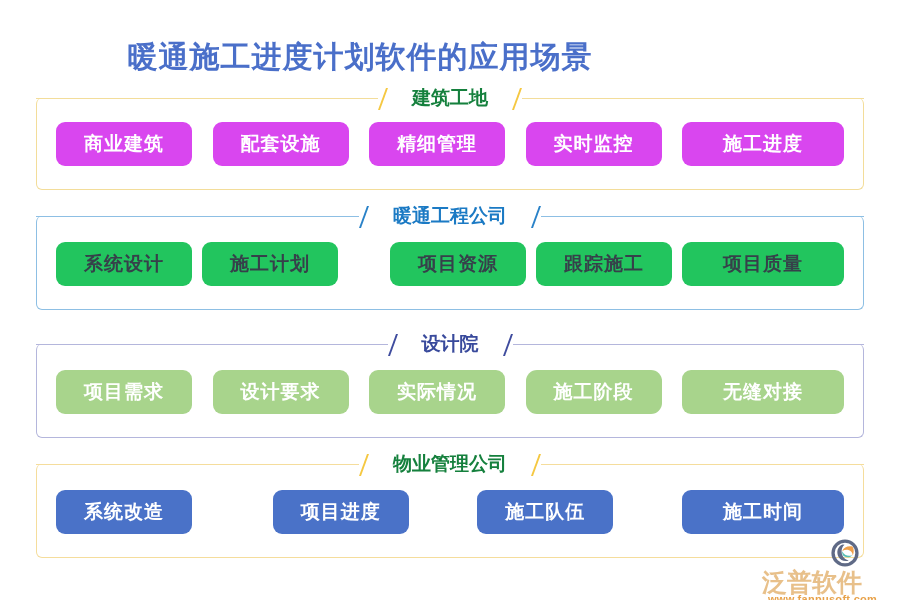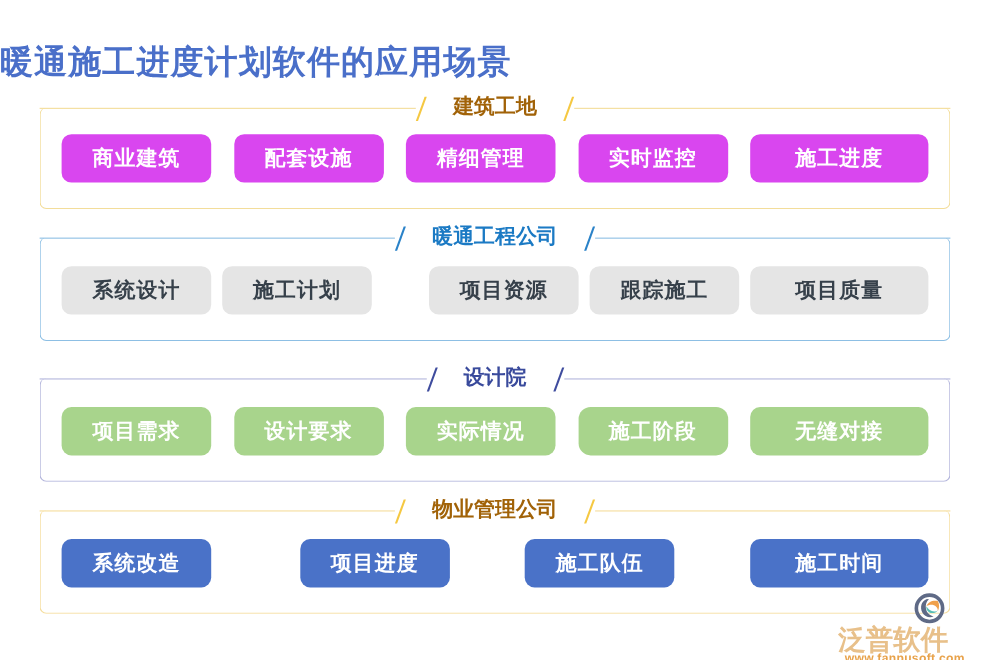--- a/index.html
+++ b/index.html
@@ -21,20 +21,21 @@
     height: 600px;
     position: relative;
   }
 
   
   #page-title {
     position: absolute;
     top: 38px;
     left: 0;
     width: 720px;
+    text-align: center;
     font-size: 30px;
     font-weight: bold;
     color: #4a6fc9;
     letter-spacing: 1px;
     line-height: 38px;
     white-space: nowrap;
   }
 
   
   .section {
@@ -75,21 +76,21 @@
     transform: skewX(-20deg);
   }
 
   .section-title {
     position: absolute;
     top: 0;
     width: 100%;
     text-align: center;
     font-size: 19px;
     font-weight: bold;
-    color: #a16207;
+    color: #15803d;
     line-height: 24px;
     white-space: nowrap;
   }
 
   .tag-row {
     position: absolute;
     left: 0;
     width: 828px;
     display: flex;
     flex-direction: row;
@@ -118,21 +119,21 @@
   #section-1 .tag-row { top: 36px; }
   #section-1 .tag { background: #d946ef; }
 
   
   #section-2 { top: 204px; height: 106px; }
   #section-2 .section-frame { height: 94px; border-color: #8dbfe4; }
   #section-2 .top-rule { border-top-color: #8dbfe4; }
   #section-2 .slash { background: #2a82c8; }
   #section-2 .section-title { color: #1b7ac4; }
   #section-2 .tag-row { top: 38px; }
-  #section-2 .tag { background: #e5e5e5; color: #36404a; }
+  #section-2 .tag { background: #22c55e; color: #36404a; }
 
   
   #section-3 { top: 332px; height: 106px; }
   #section-3 .section-frame { height: 94px; border-color: #b4b6dc; }
   #section-3 .top-rule { border-top-color: #b4b6dc; }
   #section-3 .slash { background: #3f4c9e; }
   #section-3 .section-title { color: #394a9c; }
   #section-3 .tag-row { top: 38px; }
   #section-3 .tag { background: #a8d48c; }
 

